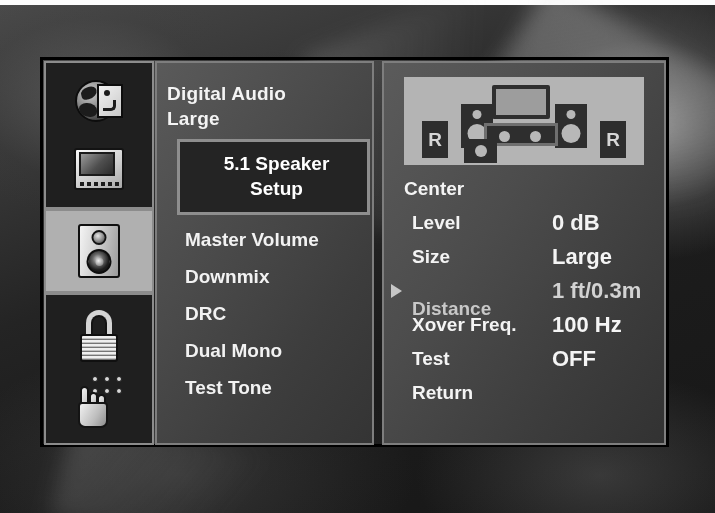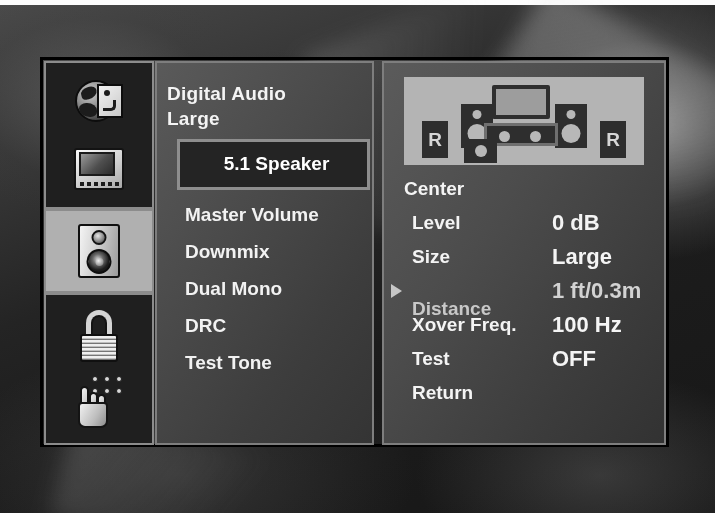--- a/index.html
+++ b/index.html
@@ -403,27 +403,28 @@
     <div class="menu-panel">
 
       <div class="menu-title">
         <span>Digital Audio</span>
         <span class="l2">Large</span>
       </div>
 
       <div class="menu-hl">
         <div class="t">
           <span>5.1 Speaker</span>
+          <span>Setup</span>
         </div>
       </div>
 
       <div class="menu-item">Master Volume</div>
       <div class="menu-item">Downmix</div>
+      <div class="menu-item">DRC</div>
       <div class="menu-item">Dual Mono</div>
-      <div class="menu-item">DRC</div>
       <div class="menu-item">Test Tone</div>
 
     </div>
 
     <div class="set-panel">
 
       <div class="diagram">
         <div class="d-rear rl">R</div>
         <div class="d-tv"></div>
         <div class="d-front fl">

